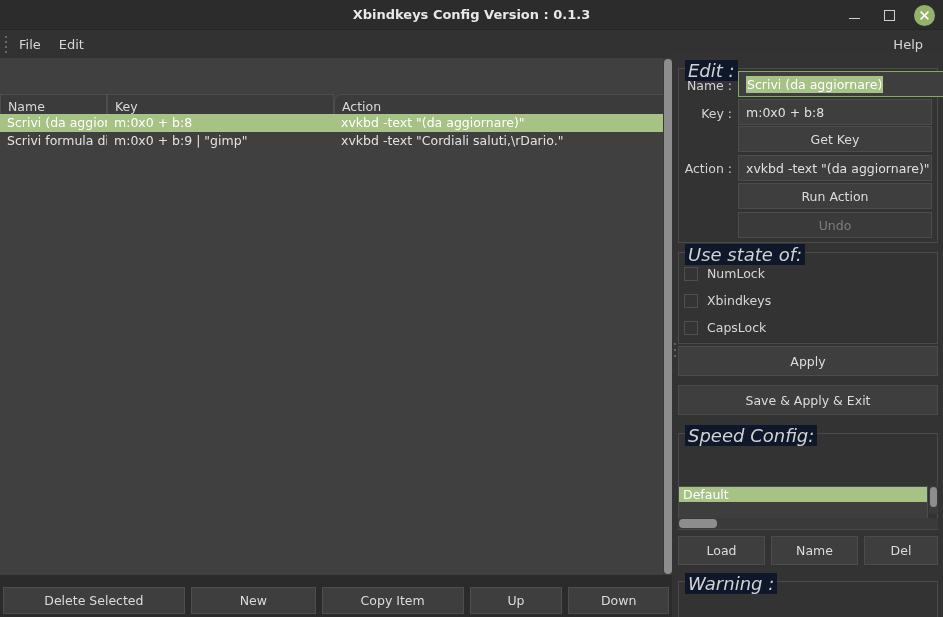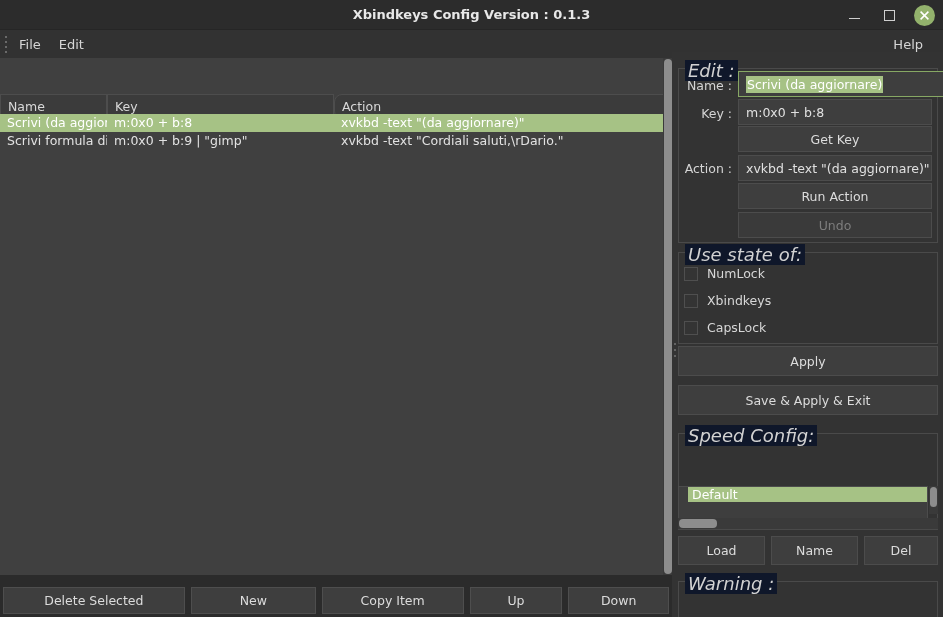--- a/index.html
+++ b/index.html
@@ -150,21 +150,21 @@
     position: absolute; display: flex; align-items: center; gap: 9px;
     font-size: 12.5px; color: #d7d7d7; cursor: pointer;
   }
   .chk-box {
     width: 14px; height: 14px; background: #343434; border: 1px solid #4f4f4f;
   }
 
   
   #speed-list {
     position: absolute; left: 6px; top: 434px; width: 250px; height: 40px;
-    background: #3e3e3e; border: 1px solid #4c4c4c; overflow: hidden; padding-left: 9px;
+    background: #3e3e3e; border: 1px solid #4c4c4c; overflow: hidden;
   }
   #speed-item-default {
     height: 15px; background: #a6c285; color: #ffffff;
     font-size: 12.5px; padding-left: 4px; line-height: 15px; cursor: default;
   }
   #speed-vscroll {
     position: absolute; left: 257px; top: 434px; width: 9px; height: 28px;
     background: #3a3a3a;
   }
   #speed-vthumb {

